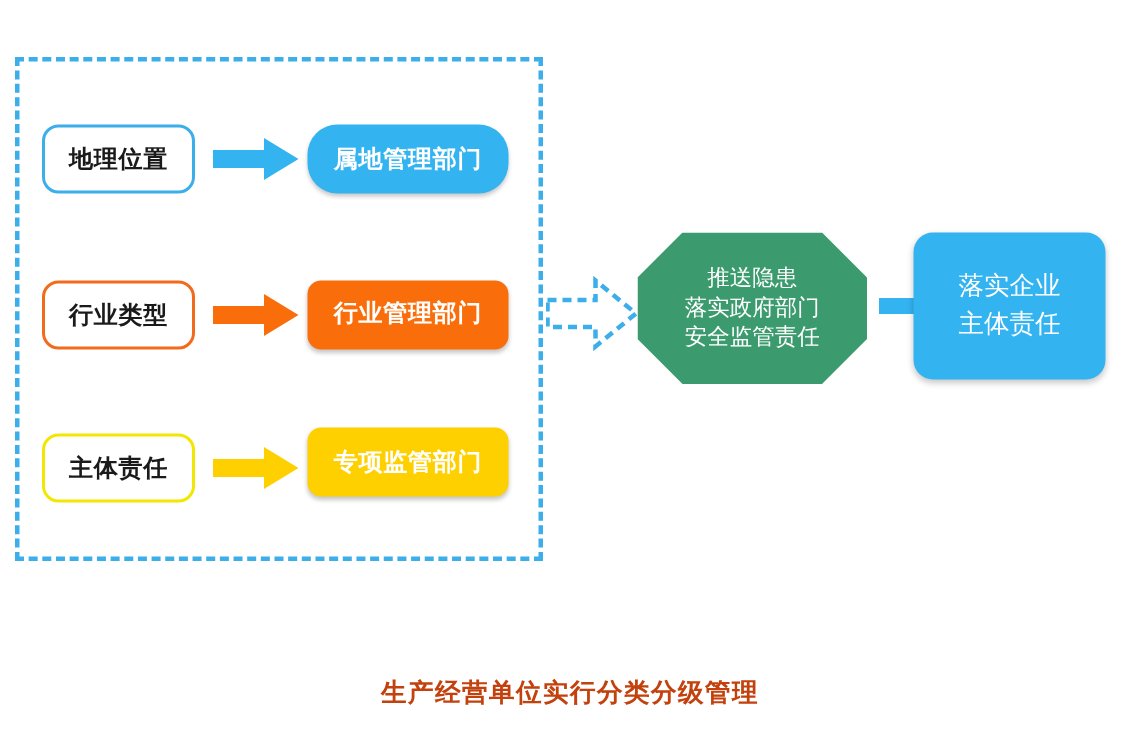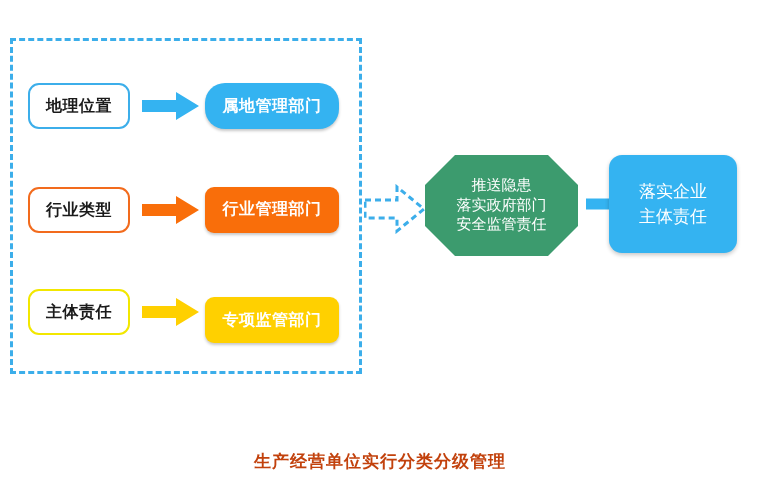--- a/index.html
+++ b/index.html
@@ -179,21 +179,21 @@
   <div class="node src c-yellow" style="left:28px; top:289px;">
     <span>主体责任</span>
   </div>
 
   <div class="barrow" style="left:142px; top:297px;">
     <svg viewBox="0 0 58 30" xmlns="http://www.w3.org/2000/svg">
       <polygon points="0,9 34,9 34,1 57,15 34,29 34,21 0,21" fill="#FFD000"></polygon>
     </svg>
   </div>
 
-  <div class="node dst f-yellow" style="left:205px; top:297px;">
+  <div class="node dst f-yellow" style="left:205px; top:285px;">
     <span>专项监管部门</span>
   </div>
 
   <div class="darrow">
     <svg viewBox="0 0 62 50" xmlns="http://www.w3.org/2000/svg">
       <polygon points="1,16 33,16 33,3 60,25 33,47 33,34 1,34" fill="none" stroke="#3CAEEA" stroke-width="3" stroke-dasharray="6 4" stroke-linejoin="miter"></polygon>
     </svg>
   </div>
 
   <div class="octagon">

